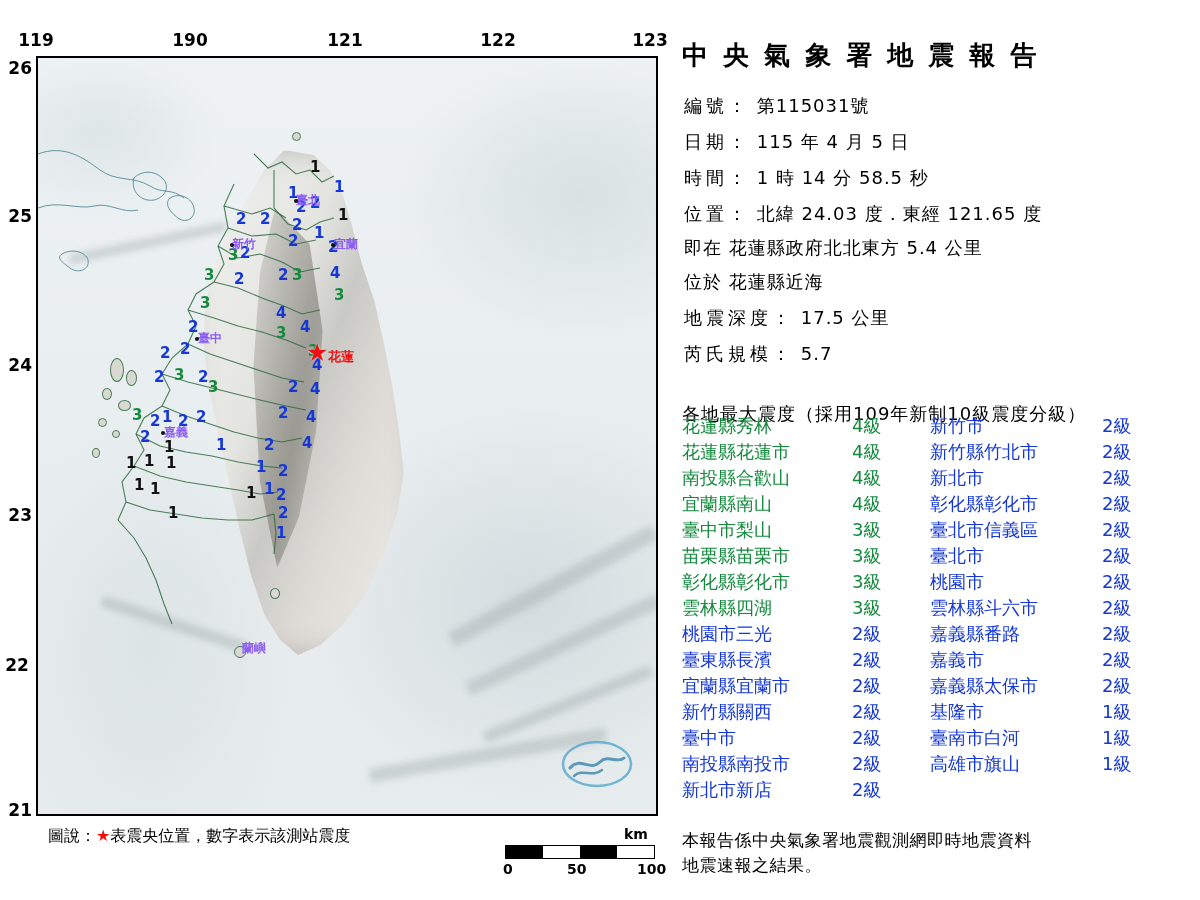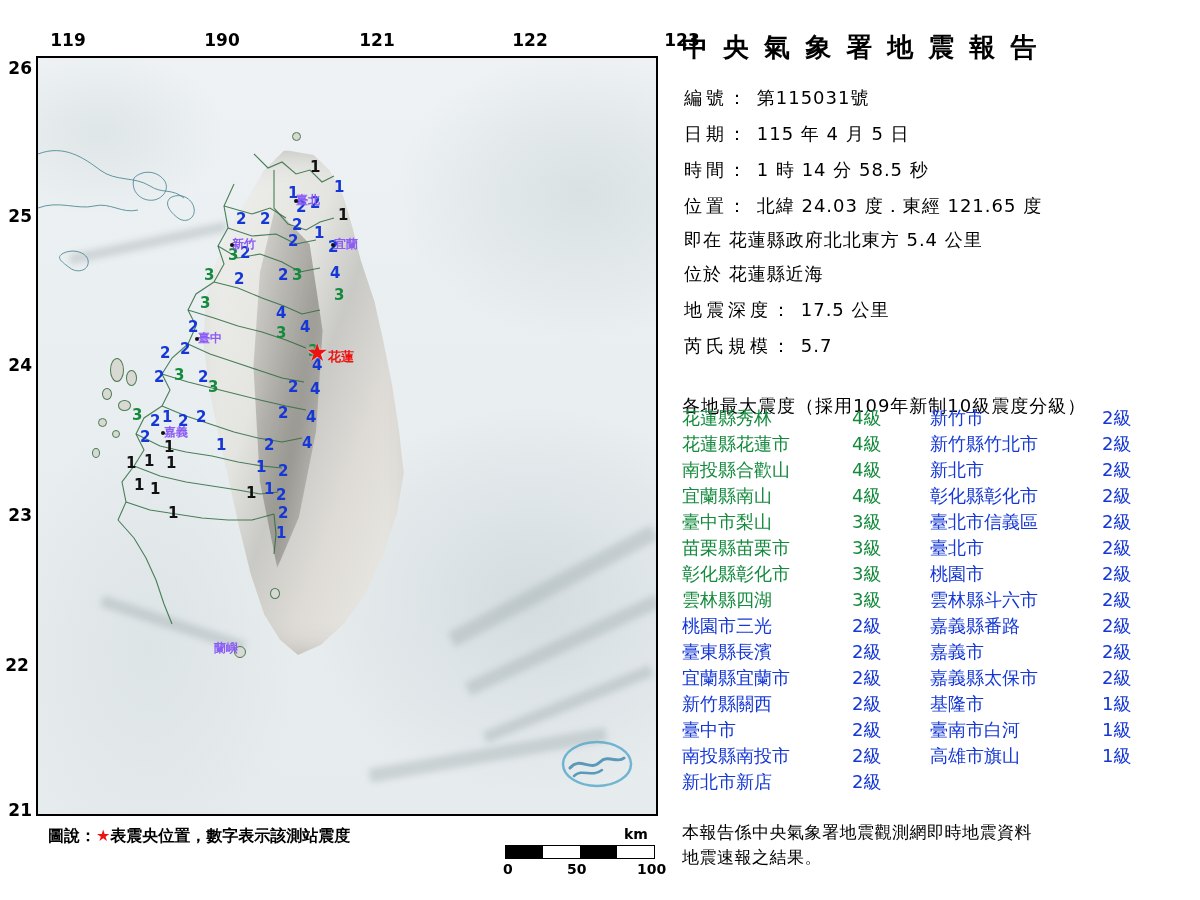--- a/index.html
+++ b/index.html
@@ -115,21 +115,20 @@
   }
 
   
   .ax-lon {
     position: absolute;
     top: 30px;
     font-size: 17px;
     font-weight: bold;
     text-align: center;
     width: 40px;
-    margin-left: 32px;
   }
   .ax-lat {
     position: absolute;
     left: 2px;
     font-size: 17px;
     font-weight: bold;
     text-align: right;
     width: 30px;
   }
   .tickmark-top {
@@ -194,21 +193,21 @@
     width: 74px;
     height: 52px;
     opacity: .75;
   }
 
   .caption {
     position: absolute;
     left: 48px;
     top: 826px;
     font-size: 16px;
-    font-weight: bold;
+    font-weight: normal;
     white-space: nowrap;
   }
   .caption .star { color: #ee1111; }
 
   .scalebar {
     position: absolute;
     left: 505px;
     top: 845px;
     width: 150px;
     height: 14px;
@@ -233,21 +232,21 @@
     width: 166px;
     font-size: 14px;
     font-weight: bold;
   }
   .scale-ticks span { position: absolute; }
 
   
   .report {
     position: absolute;
     left: 682px;
-    top: 0;
+    top: 8px;
     width: 518px;
     height: 664px;
   }
   .rep-title {
     position: absolute;
     left: 0px;
     top: 30px;
     font-size: 26px;
     font-weight: bold;
     letter-spacing: 3px;
@@ -448,21 +447,21 @@
       <div class="citylabel" style="left:258px;top:134px;">臺北</div>
       <div class="citydot" style="left:256px;top:141px;"></div>
       <div class="citylabel" style="left:194px;top:178px;">新竹</div>
       <div class="citydot" style="left:192px;top:185px;"></div>
       <div class="citylabel" style="left:296px;top:178px;">宜蘭</div>
       <div class="citydot" style="left:293px;top:185px;"></div>
       <div class="citylabel" style="left:160px;top:272px;">臺中</div>
       <div class="citydot" style="left:157px;top:279px;"></div>
       <div class="citylabel" style="left:126px;top:366px;">嘉義</div>
       <div class="citydot" style="left:123px;top:373px;"></div>
-      <div class="citylabel" style="left:176px;top:582px;">蘭嶼</div>
+      <div class="citylabel" style="left:204px;top:582px;">蘭嶼</div>
 
       <div class="epicenter" style="left:268px;top:282px;">★</div>
       <div class="epi-label" style="left:290px;top:290px;">花蓮</div>
 
       <svg class="logo-wave" viewBox="0 0 74 52">
         <ellipse cx="37" cy="26" rx="34" ry="22" fill="none" stroke="#4aa3c8" stroke-width="2.5"></ellipse>
         <path d="M10,30 C20,18 30,34 40,24 C48,16 58,26 64,20" fill="none" stroke="#2d7fa8" stroke-width="3" stroke-linecap="round"></path>
         <path d="M14,38 C22,30 32,40 42,32" fill="none" stroke="#2d7fa8" stroke-width="2.5" stroke-linecap="round"></path>
       </svg>
     </div>

